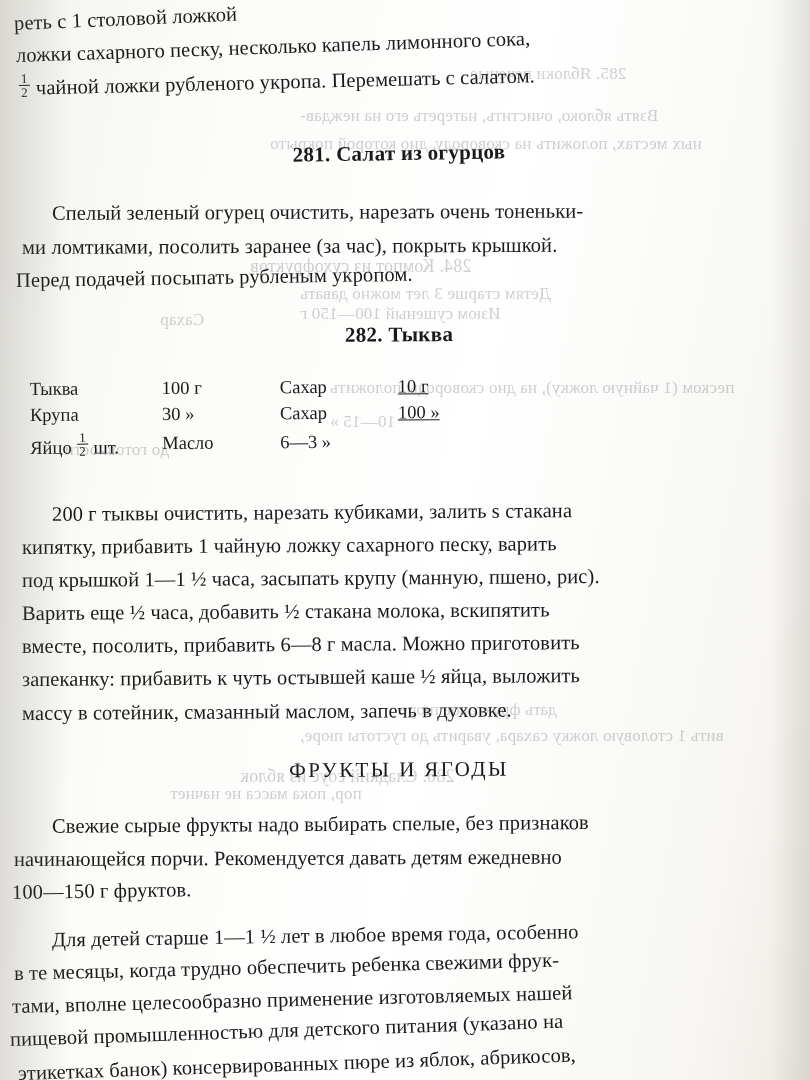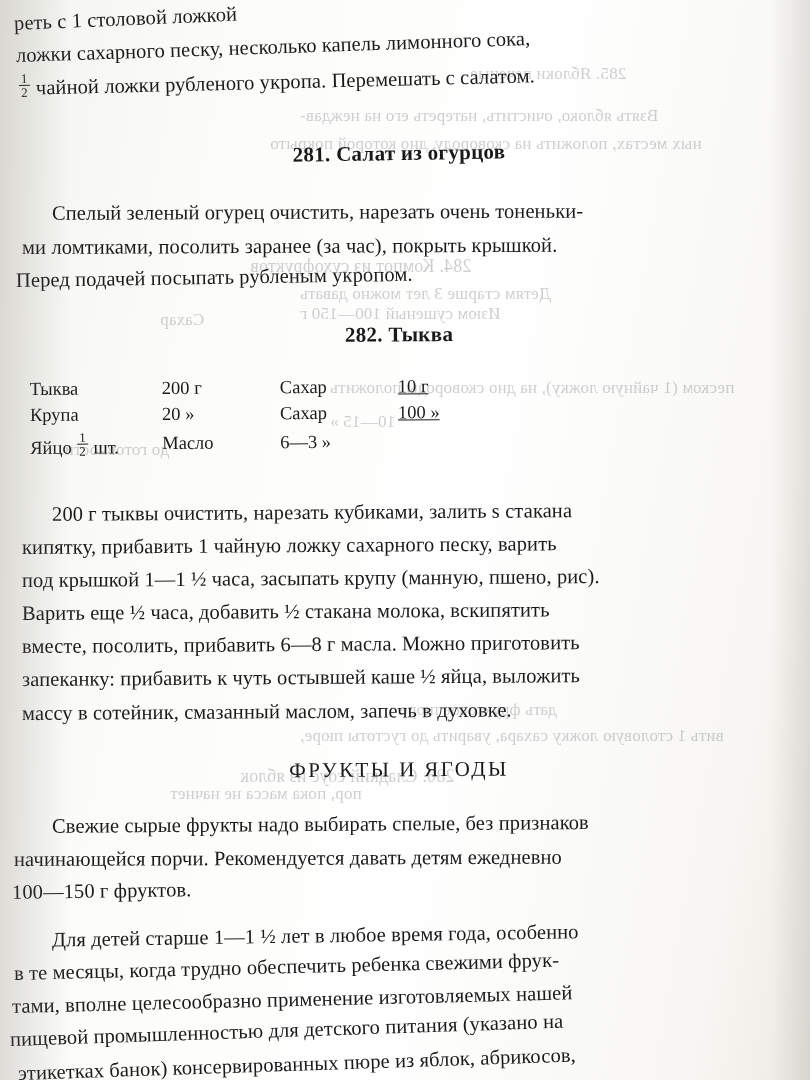--- a/index.html
+++ b/index.html
@@ -169,27 +169,27 @@
     <div class="gap-m"></div>
 
     <div class="heading rot5" style="margin-top:10px;">282. Тыква</div>
 
     <div class="gap-m"></div>
 
     <table class="ingredients rot5" style="margin-left:8px; margin-top:6px;">
       <tbody>
           <tr>
         <td class="col-name">Тыква</td>
-        <td class="col-qty">200 г</td>
+        <td class="col-qty">100 г</td>
         <td class="col-name2">Сахар</td>
         <td class="col-qty2">10 г</td>
       </tr>
       <tr>
         <td class="col-name">Крупа</td>
-        <td class="col-qty">20 »</td>
+        <td class="col-qty">30 »</td>
         <td class="col-name2">Сахар</td>
         <td class="col-qty2">100 »</td>
       </tr>
       <tr>
         <td class="col-name">
           <span>Яйцо</span>
           <span class="frac">
             <span class="num">1</span>
             <span class="den">2</span>
           </span>

